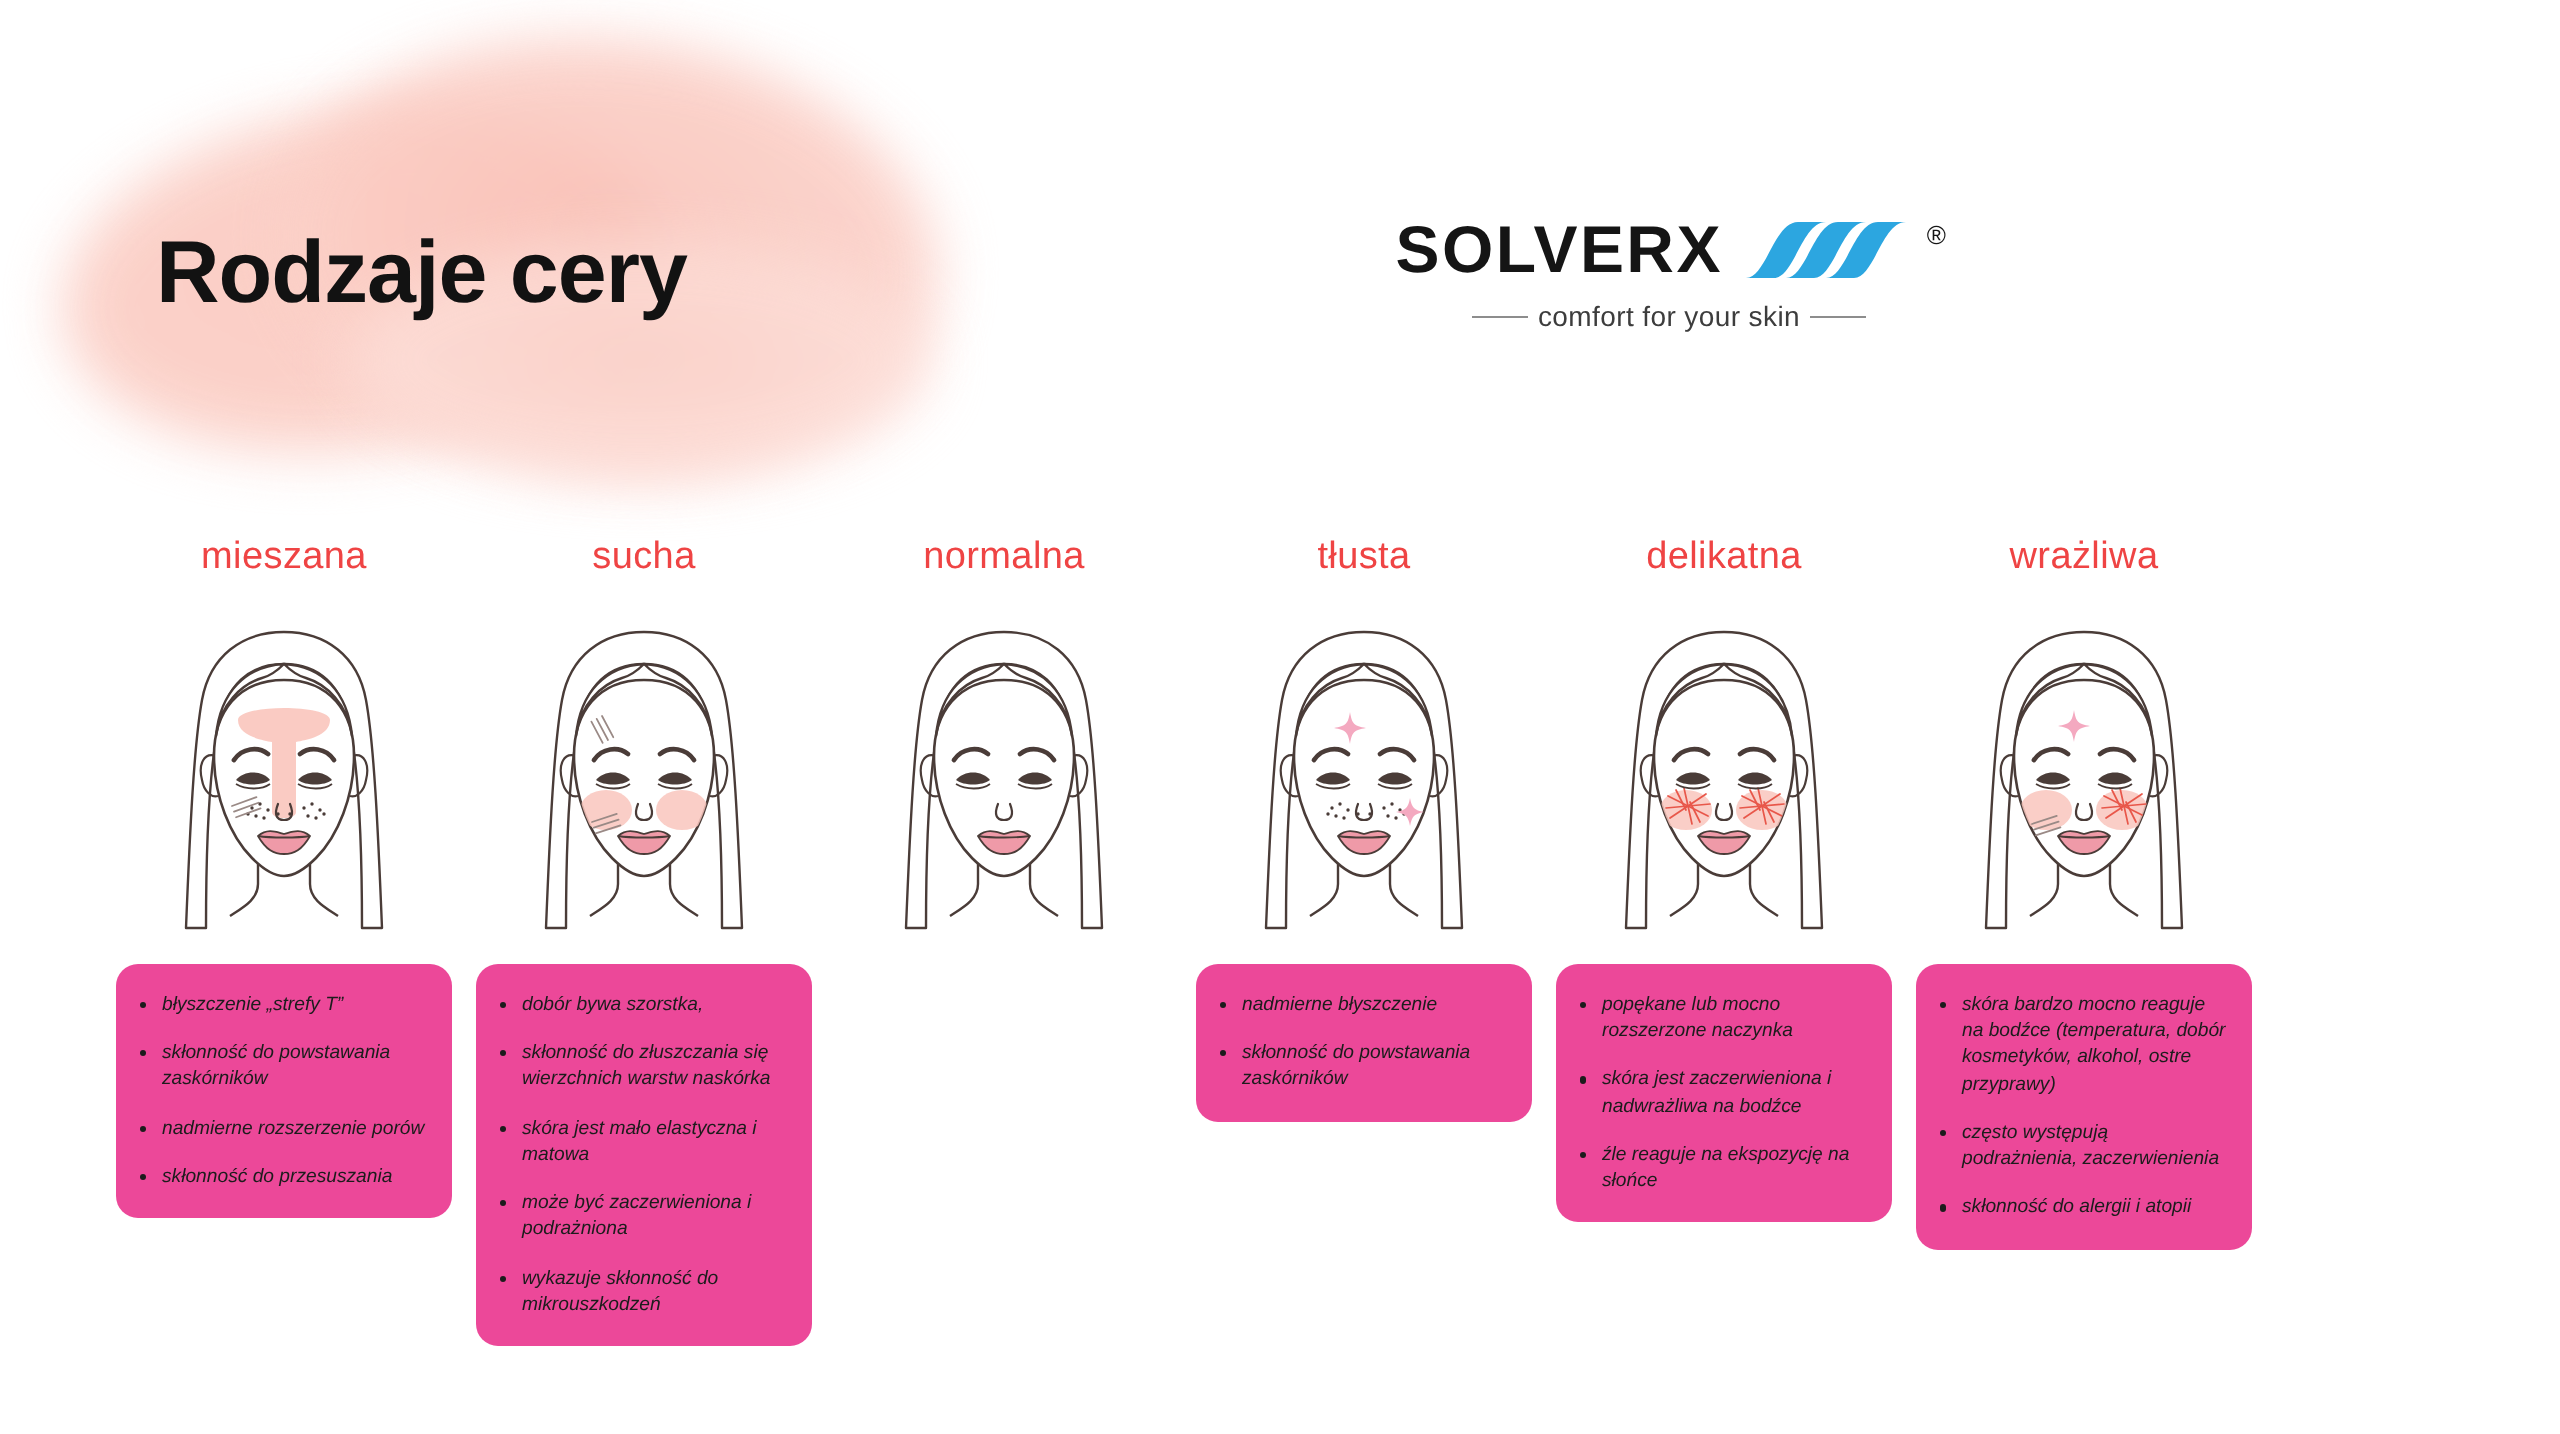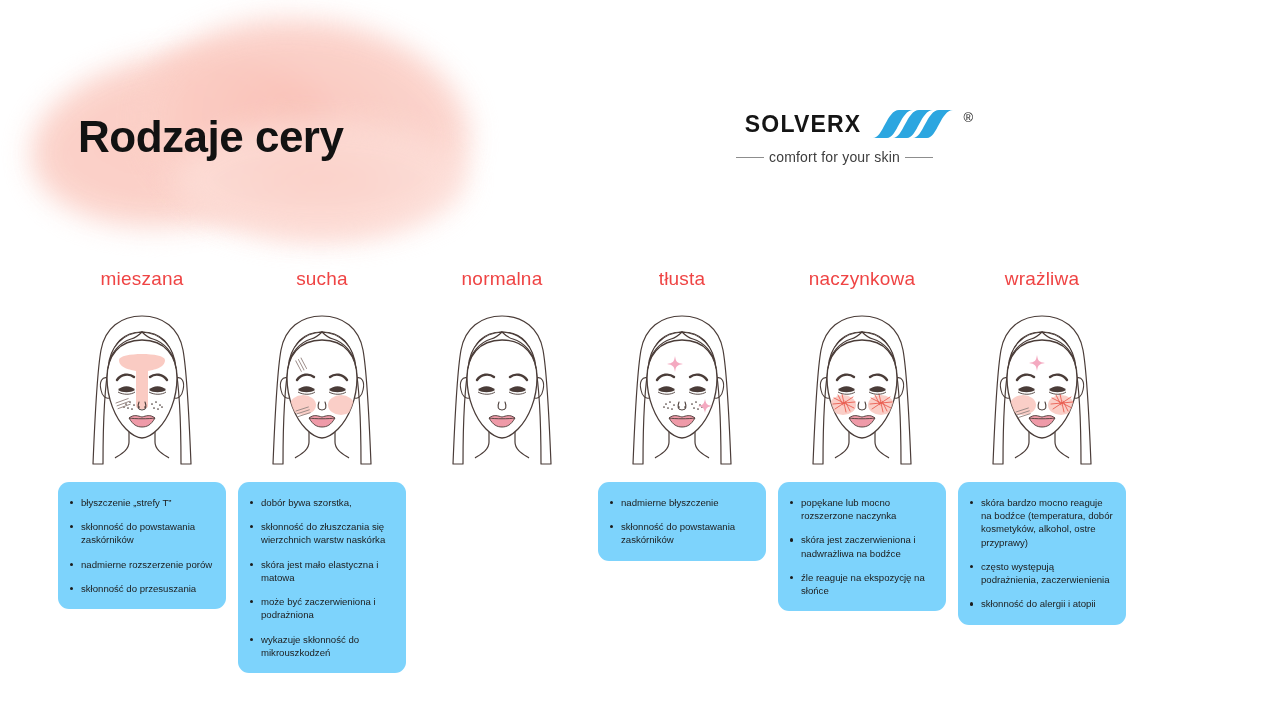--- a/index.html
+++ b/index.html
@@ -70,21 +70,21 @@
     width: 300px;
     text-align: right;
   }
   #logo-row {
     display: flex;
     align-items: center;
     justify-content: flex-end;
     gap: 8px;
   }
   #logo-word {
-    font-size: 23px;
+    font-size: 33px;
     font-weight: 700;
     letter-spacing: 1.2px;
     color: #151515;
     line-height: 1;
   }
   #logo-stripes { display: block; }
   #logo-reg {
     font-size: 13px;
     color: #151515;
     align-self: flex-start;
@@ -135,24 +135,25 @@
   }
   .face-wrap {
     width: 162px;
     height: 160px;
   }
   .face-wrap svg { display: block; }
 
   .card {
     margin-top: 16px;
     width: 168px;
-    background: #7dd3fc;
+    background: #ec4899;
     border-radius: 11px;
     padding: 14px 12px 14px 11px;
     box-sizing: border-box;
+    font-style: italic;
   }
   .card ul {
     list-style: none;
     margin: 0;
     padding: 0;
   }
   .card li {
     position: relative;
     padding-left: 12px;
     font-size: 9.6px;
@@ -532,21 +533,21 @@
   </svg>
       </div>
       <div class="card">
         <ul>
           <li>nadmierne błyszczenie</li>
           <li>skłonność do powstawania zaskórników</li>
         </ul>
       </div>
     </div>
     <div class="column">
-      <div class="col-title">naczynkowa</div>
+      <div class="col-title">delikatna</div>
       <div class="face-wrap">
   <svg viewBox="0 0 162 160" width="162" height="160">
     <defs>
       <clipPath id="cp4">
         <path d="M81 34
                  C 104 34, 116 50, 116 72
                  C 116 92, 108 112, 97 123
                  C 91 129, 86 132, 81 132
                  C 76 132, 71 129, 65 123
                  C 54 112, 46 92, 46 72

